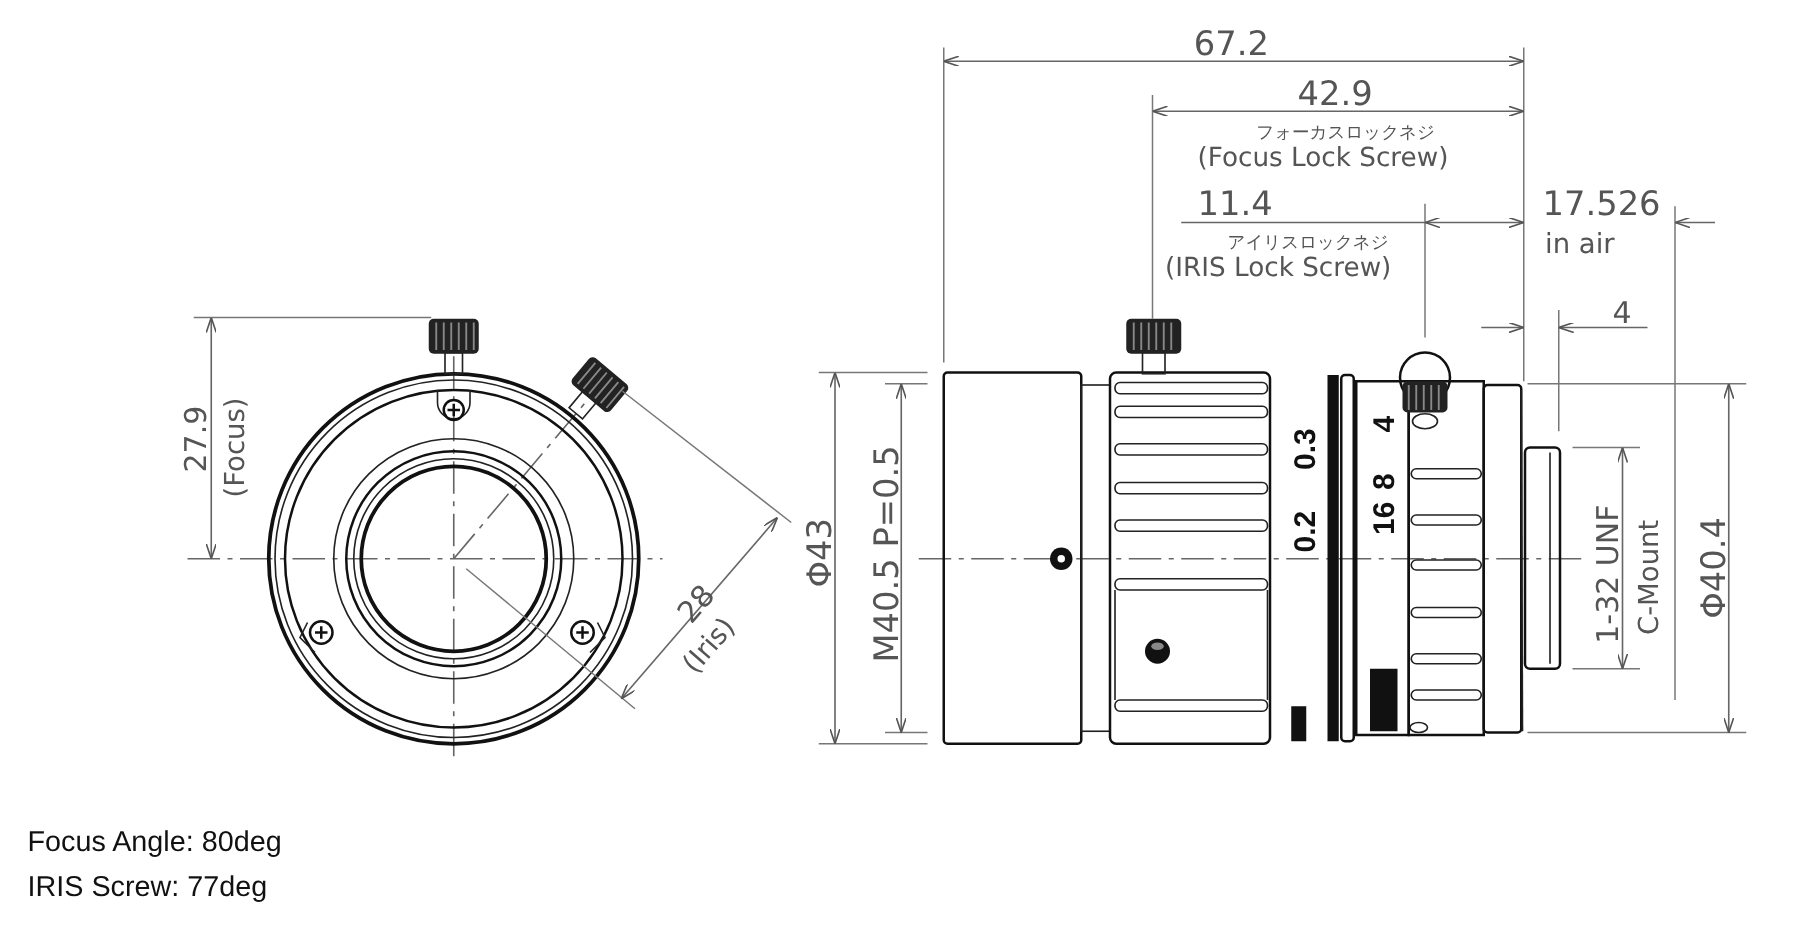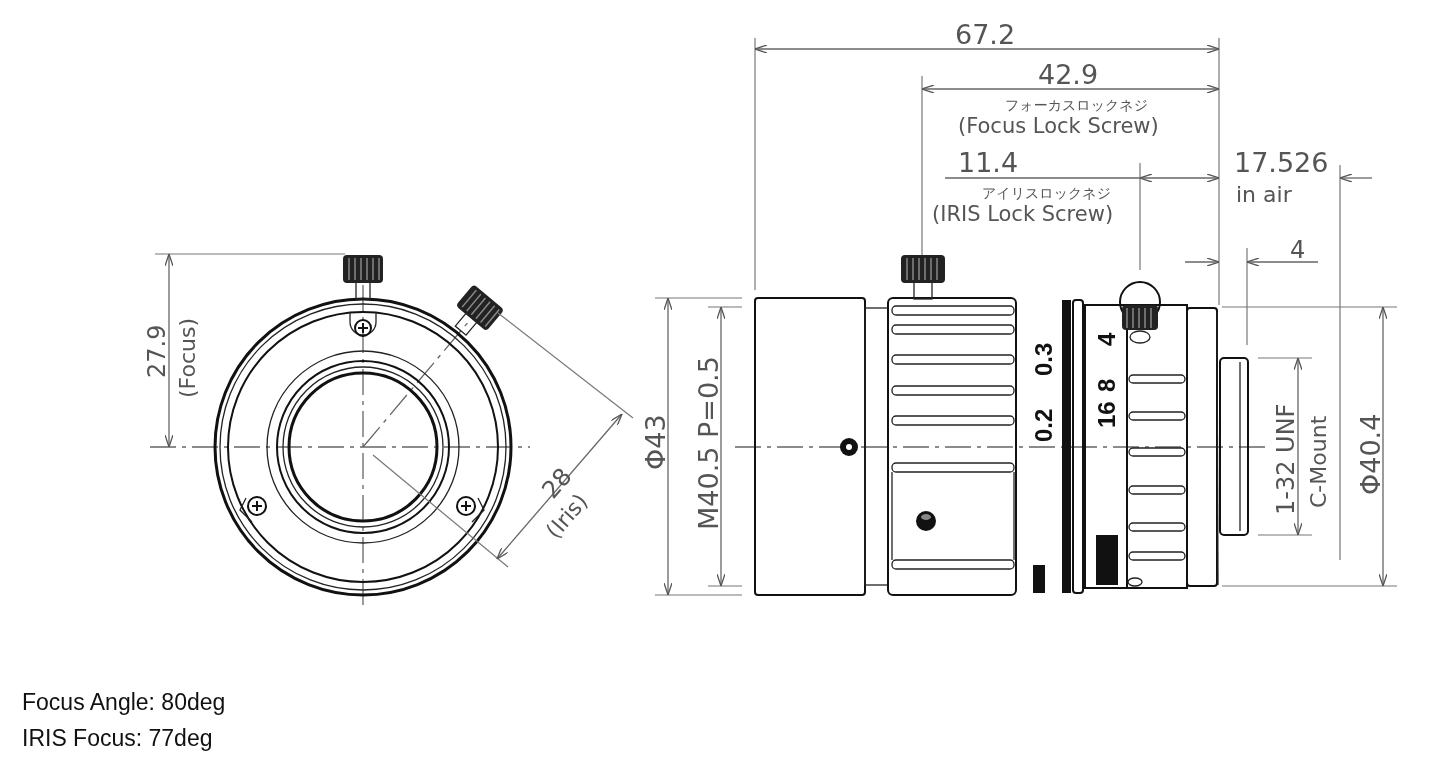--- a/index.html
+++ b/index.html
@@ -5,21 +5,21 @@
   html, body { margin: 0; padding: 0; background: #ffffff; }
   body { width: 1445px; height: 760px; position: relative; overflow: hidden; font-family: "Liberation Sans", sans-serif; }
   #drawing { position: absolute; left: 0; top: 0; width: 1445px; height: 620px; }
   .dim { font-family: "DejaVu Sans", sans-serif; fill: #555; }
   .dimline { stroke: #666; stroke-width: 1.3; fill: none; }
   .ext { stroke: #777; stroke-width: 1.2; fill: none; }
   .center { stroke: #666; stroke-width: 1.3; fill: none; stroke-dasharray: 26 6 4 6; }
   .thick { stroke: #111; stroke-width: 3; fill: none; }
   .med { stroke: #111; stroke-width: 2; fill: none; }
   .thin { stroke: #222; stroke-width: 1.3; fill: none; }
-  .notes { position: absolute; left: 22px; top: 684px; color: #111; font-size: 23px; }
+  .notes { position: absolute; left: 22px; top: 655px; color: #111; font-size: 23px; }
   .note { height: 36px; line-height: 36px; }
 </style>
 </head>
 <body>
 
 <svg id="drawing" viewBox="0 0 1445 620" xmlns="http://www.w3.org/2000/svg">
   <defs>
     <marker id="arr" viewBox="0 0 12 8" refX="12" refY="4" markerWidth="12" markerHeight="8" orient="auto-start-reverse" markerUnits="userSpaceOnUse">
       <path d="M0,0 L12,4 L0,8" fill="none" stroke="#555" stroke-width="1.3"></path>
     </marker>
@@ -193,14 +193,14 @@
 
     <line class="ext" x1="1222" y1="307" x2="1397" y2="307"></line>
     <line class="ext" x1="1222" y1="586" x2="1397" y2="586"></line>
     <line class="dimline" x1="1383" y1="307" x2="1383" y2="586" marker-start="url(#arr)" marker-end="url(#arr)"></line>
     <text class="dim" font-size="27" transform="translate(1380 495) rotate(-90)">Φ40.4</text>
   </g>
 </svg>
 
 <div class="notes">
   <div class="note">Focus Angle: 80deg</div>
-  <div class="note">IRIS Focus: 77deg</div>
+  <div class="note">IRIS Screw: 77deg</div>
 </div>
 
 </body></html>

